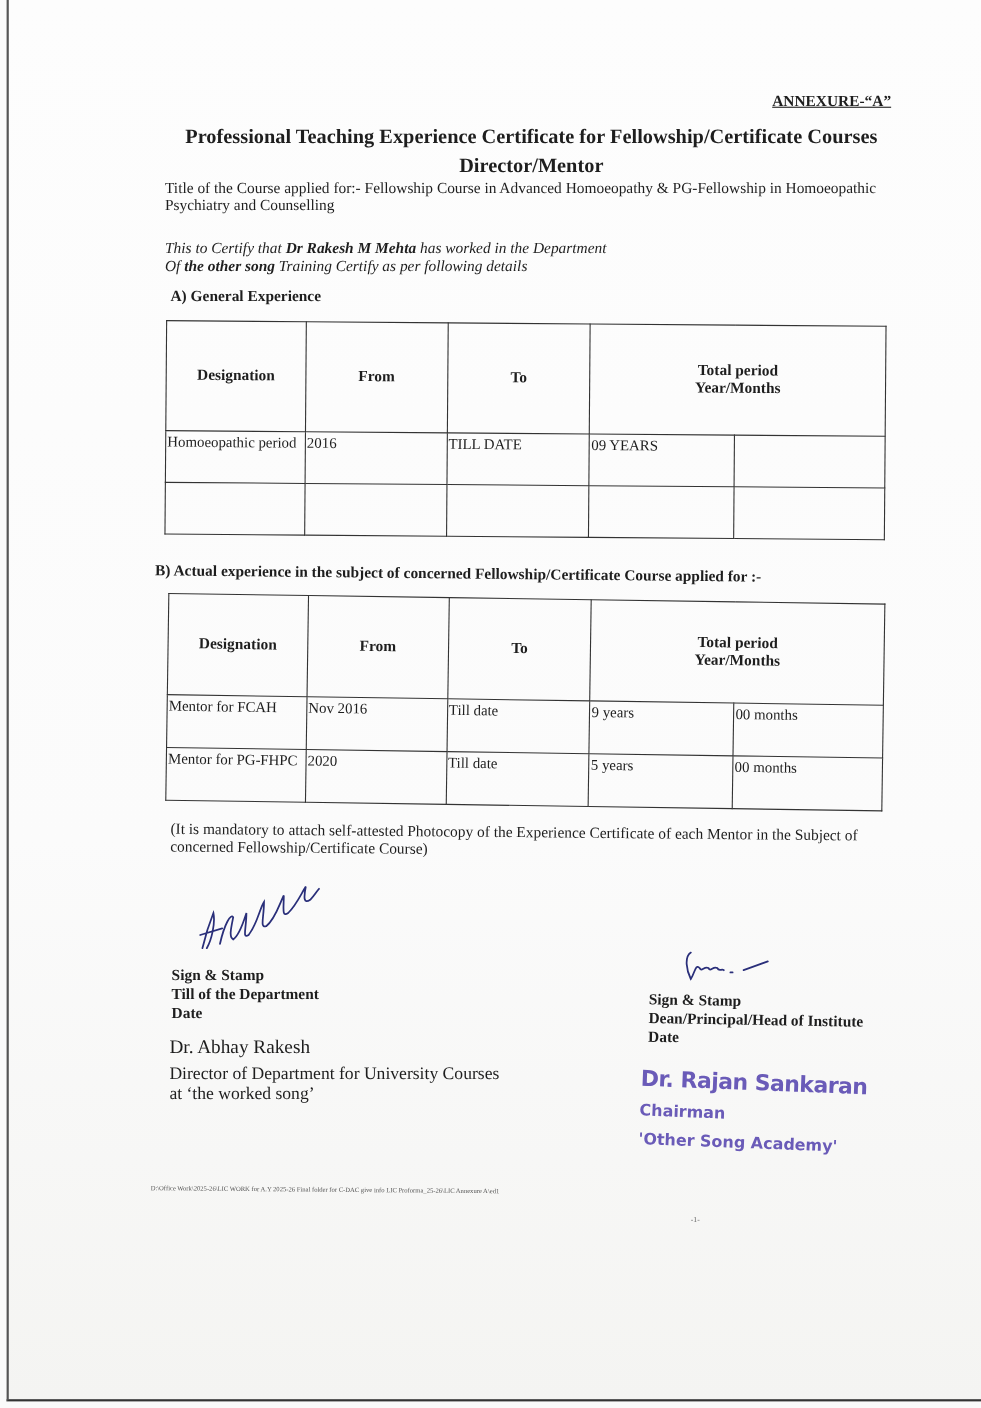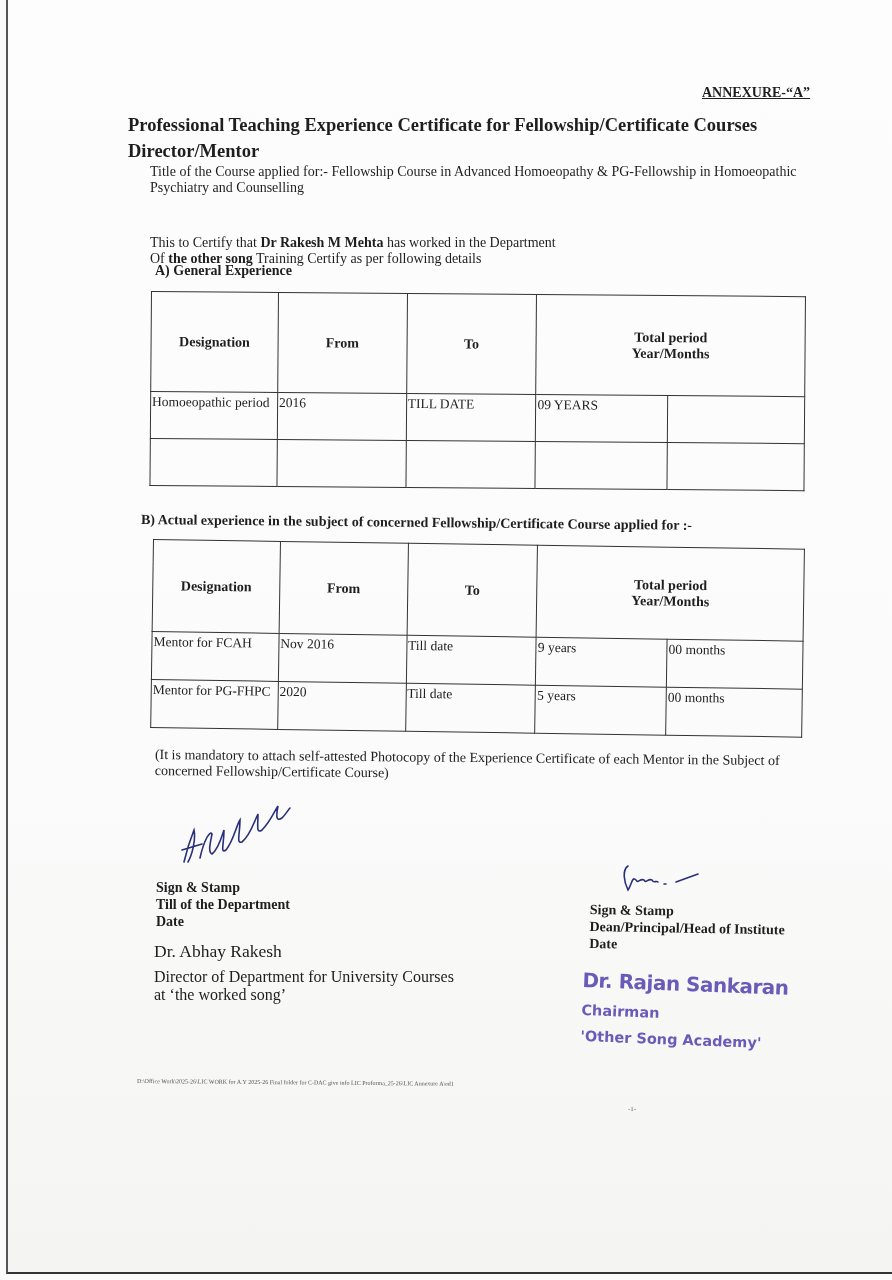--- a/index.html
+++ b/index.html
@@ -7,24 +7,24 @@
     width:892px; height:1280px; background:#fafafa; position:relative; overflow:hidden;
     font-family:"Liberation Serif", "DejaVu Serif", serif; color:#1e1e1e;
   }
   .page {
     position:absolute; left:6px; top:0; width:886px; height:1272px;
     background:linear-gradient(180deg,#fdfdfd 0%,#fbfbfb 60%,#f4f4f2 100%);
     border-left:2px solid #555; border-bottom:2px solid #333;
   }
   .abs { position:absolute; }
   .annex { left:694px; top:85px; font-size:14px; font-weight:bold; text-decoration:underline; }
-  .title { left:120px; width:710px; top:112px; font-size:18.5px; font-weight:bold; line-height:26px; }
+  .title { left:120px; width:710px; top:112px; text-align:center; font-size:18.5px; font-weight:bold; line-height:26px; }
   .p { font-size:14px; line-height:16px; }
   .course { left:142px; top:164px; width:660px; }
-  .certify { left:142px; top:235px; width:660px; }
+  .certify { left:142px; top:219px; width:660px;font-style:italic; }
   .secA { left:147px; top:263px; font-size:14px; font-weight:bold; }
   .secB { left:133px; top:512px; font-size:14px; font-weight:bold; transform:rotate(0.6deg); transform-origin:left; }
   table.grid { position:absolute; border-collapse:collapse; font-size:13.5px; }
   table.grid td { border:1px solid #333; vertical-align:top; padding:2px 1px; }
   table.grid td.h { text-align:center; vertical-align:middle; font-weight:bold; font-size:14px; }
   .tA { left:143px; top:291px; width:655px; transform:rotate(0.45deg); transform-origin:left top; }
   .tB { left:145px; top:539px; width:652px; transform:rotate(0.85deg); transform-origin:left top; }
   .note { left:147px; top:747px; width:660px; font-size:14px; line-height:16px; transform:rotate(0.55deg); transform-origin:left top; }
   .sig1 { left:170px; top:800px; }
   .sig2 { left:590px; top:862px; }

